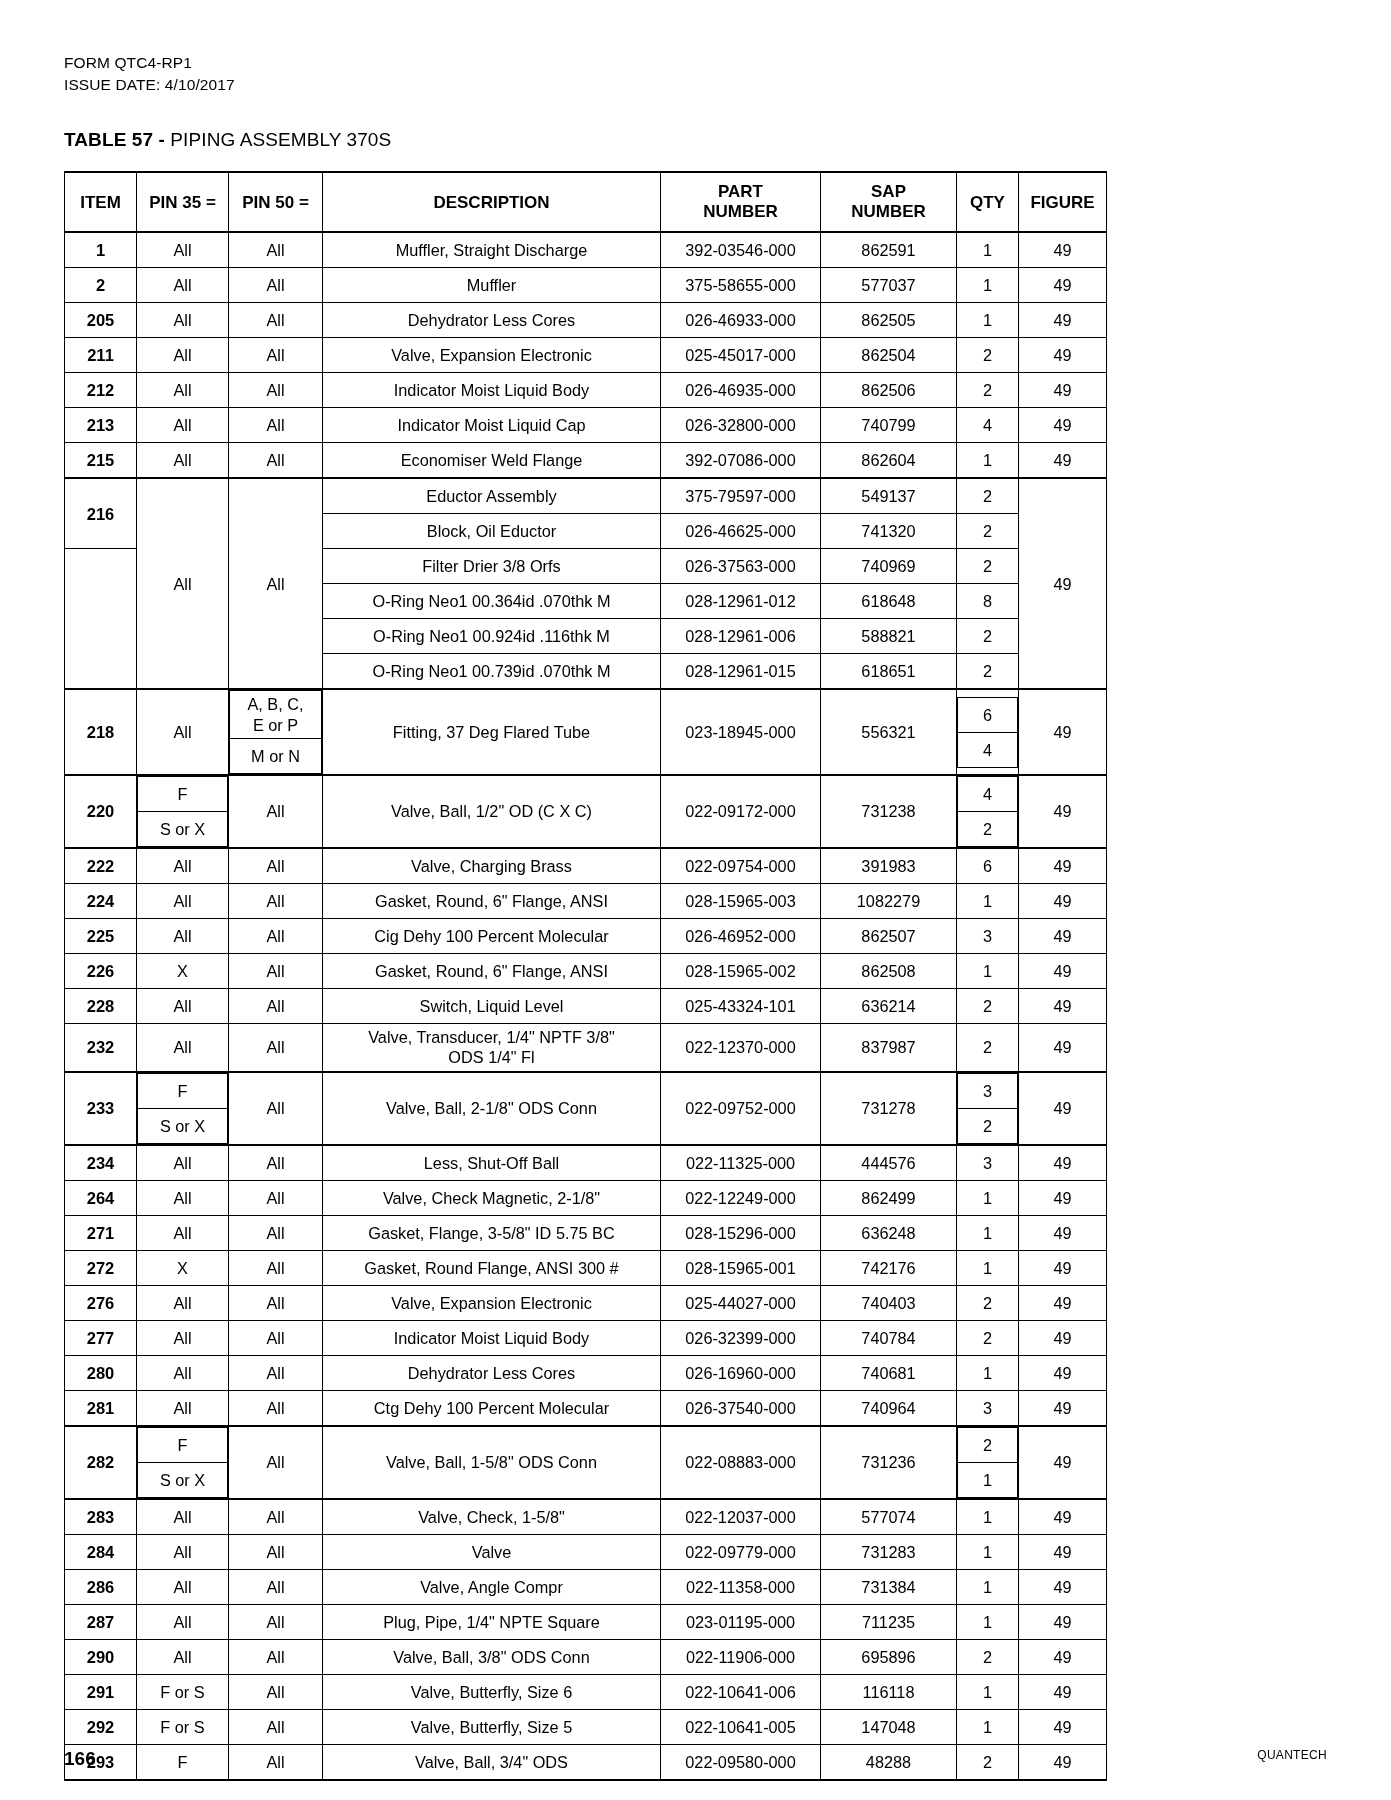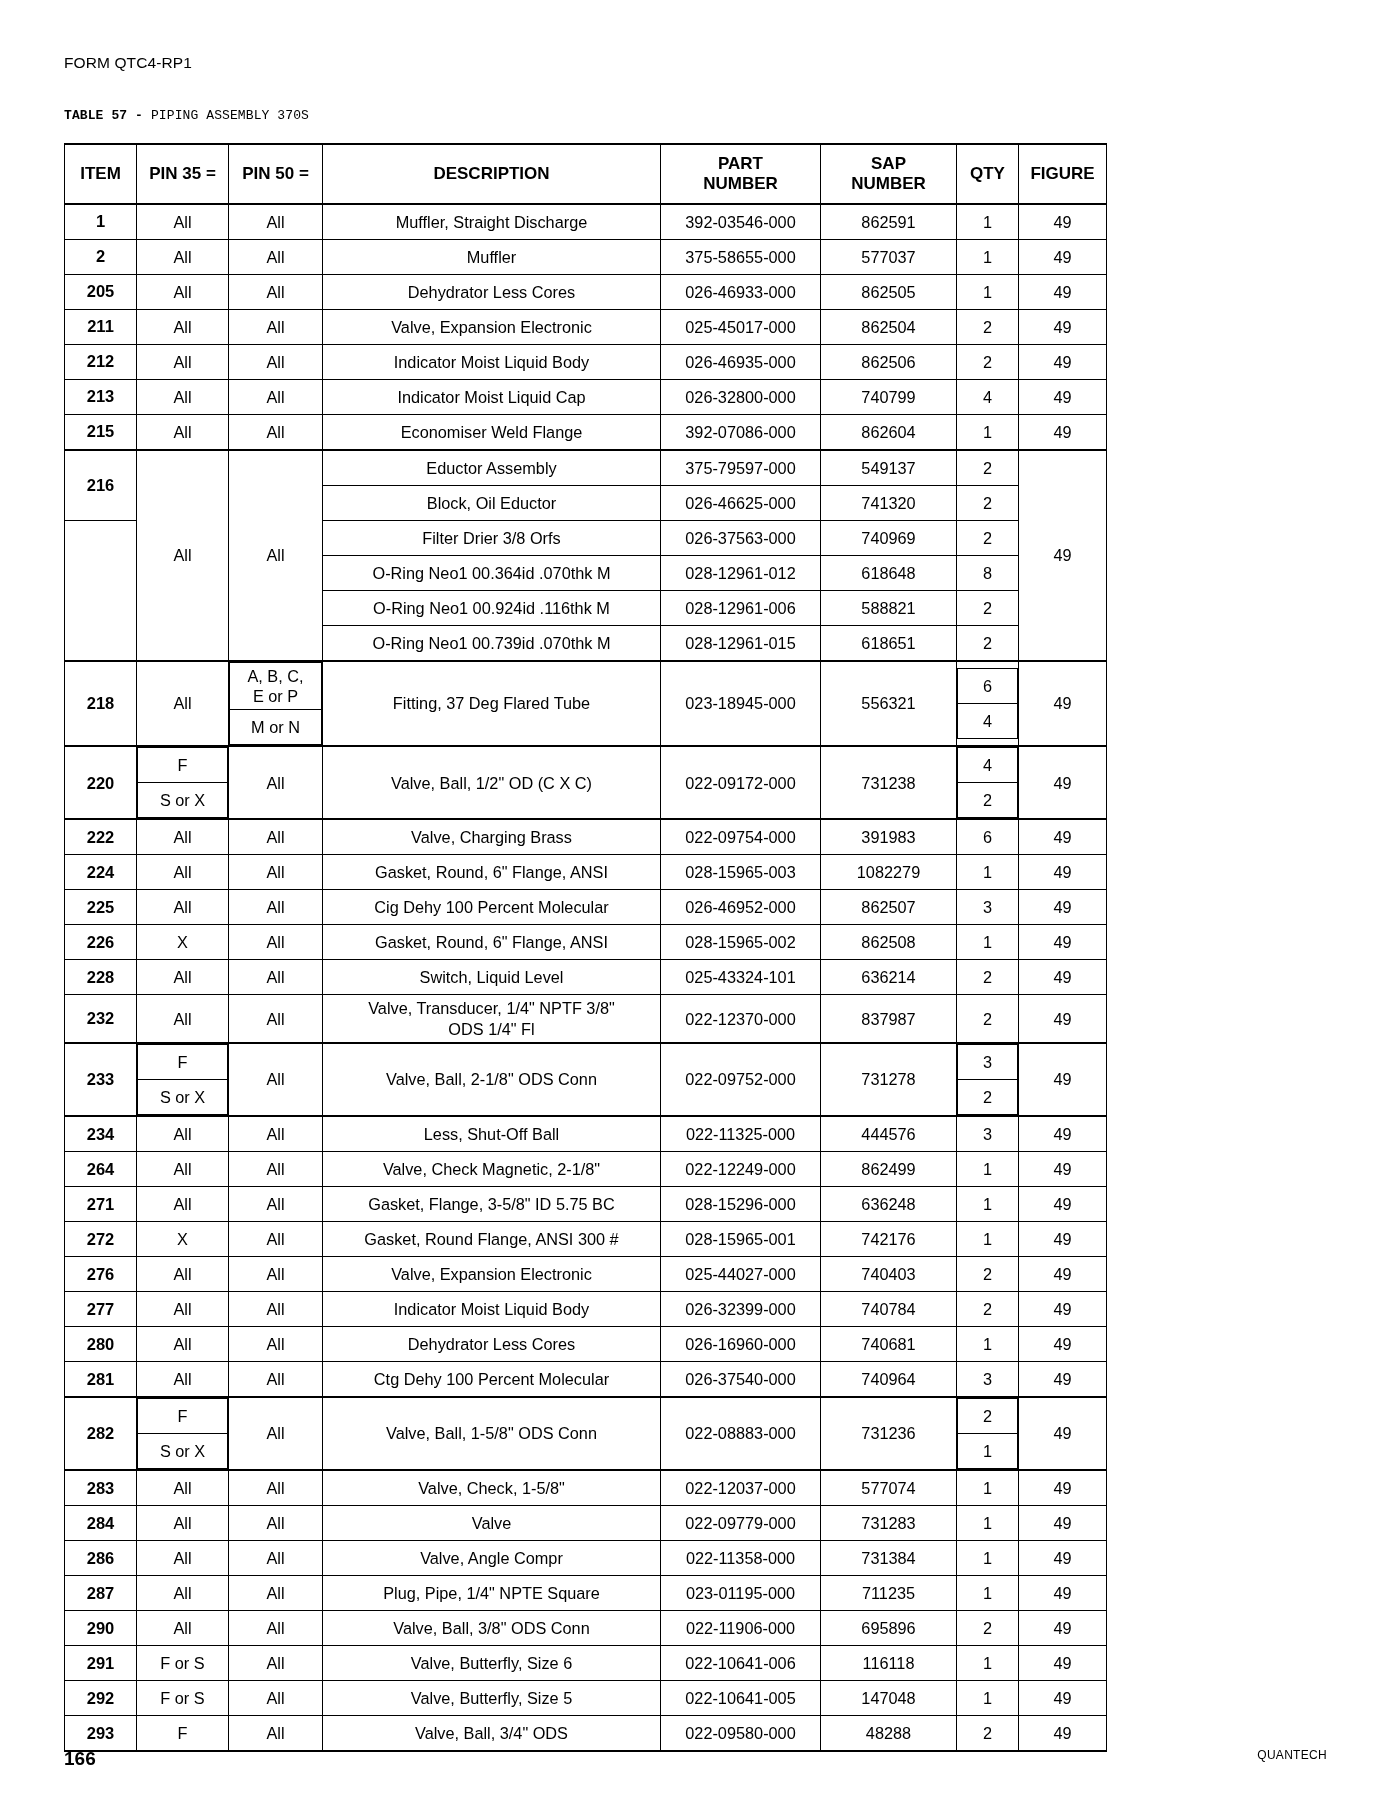--- a/index.html
+++ b/index.html
@@ -25,23 +25,22 @@
   .doc-header {
     font-size: 15.5px;
     line-height: 1.40;
     letter-spacing: 0.1px;
   }
   .doc-header div { white-space: pre; }
 
   .table-title {
     margin-top: 34px;
     margin-bottom: 20px;
-    font-size: 13px;
+    font-size: 19px;
     letter-spacing: 0.1px;
-    font-family: Liberation Mono, monospace;
   }
   .table-title .tt-bold { font-weight: bold; }
   .table-title .tt-rest { font-weight: normal; }
 
   table.parts {
     border-collapse: collapse;
     width: 1002px;
     table-layout: fixed;
     font-size: 16.3px;
     border-radius: 13px;
@@ -112,20 +111,21 @@
   .footer .pg { font-weight: bold; font-size: 19px; }
   .footer .brand { letter-spacing: 0.3px; font-size: 12px; }
 </style>
 </head>
 <body>
 
 <div class="page">
 
   <div class="doc-header">
     <div>FORM QTC4-RP1</div>
+    <div>ISSUE DATE: 4/10/2017</div>
   </div>
 
   <div class="table-title">
     <span class="tt-bold">TABLE 57 - </span><span class="tt-rest">PIPING ASSEMBLY 370S</span>
   </div>
 
   <table class="parts">
     <colgroup>
       <col class="c-item">
         <col class="c-pin35">

